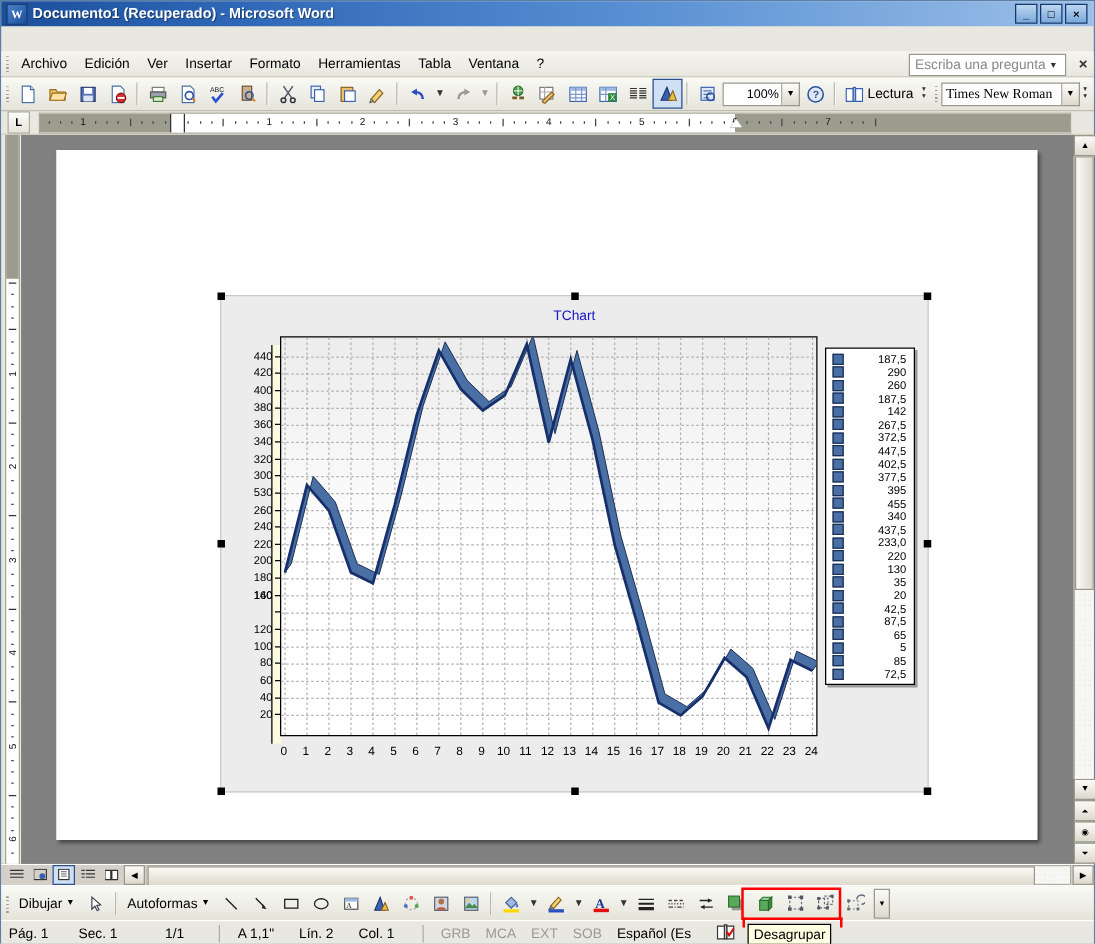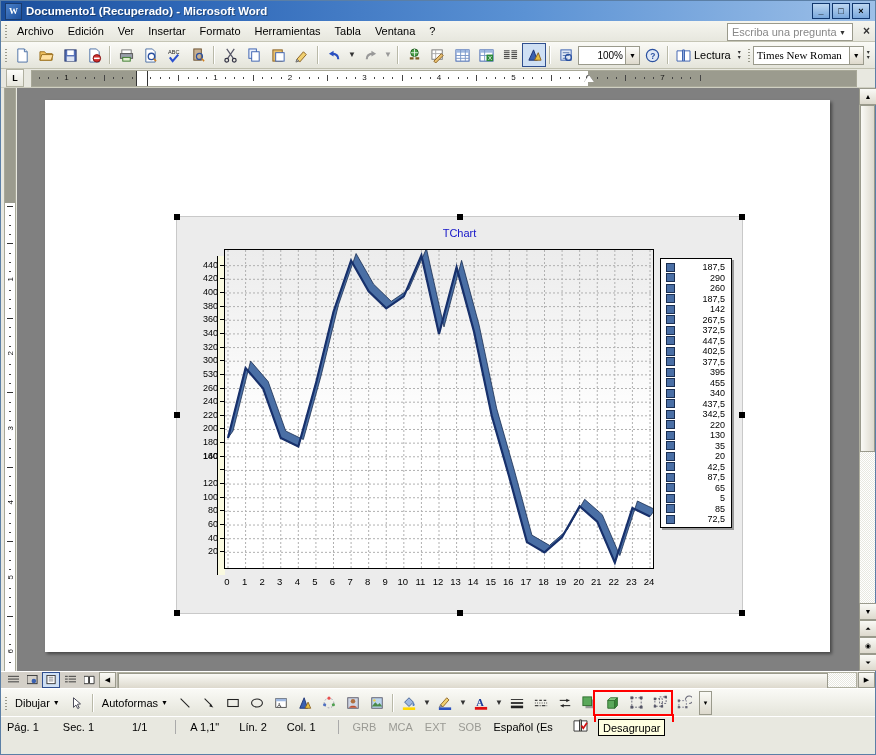--- a/index.html
+++ b/index.html
@@ -23,21 +23,21 @@
   .title-text{flex:1;white-space:nowrap;text-shadow:1px 1px 0 rgba(0,0,0,.35);}
   .winbtns{display:flex;gap:2px;padding-right:3px;}
   .winbtn{width:16px;height:14px;border:1px solid #12386e;
     background:linear-gradient(to bottom,#bcd6f0,#7aa8dc);
     display:flex;align-items:center;justify-content:center;font-size:9px;
     font-family:"Liberation Sans",sans-serif;color:#000;font-weight:bold;line-height:1;}
 
   
   .menubar{height:20px;display:flex;align-items:center;
     background:linear-gradient(to bottom,#f5f5ef,#e7e7de);
-    border-bottom:1px solid #c5c5b5;position:relative;}
+    border-bottom:1px solid #c5c5b5;position:relative;margin-top:20px;}
   .gripper{width:7px;height:16px;margin-left:2px;
     background-image:repeating-linear-gradient(to bottom,#9a9a8c 0 1px,transparent 1px 3px);
     background-size:2px 100%;background-repeat:no-repeat;background-position:2px 2px;}
   .menu-item{padding:2px 7px;color:#000;font-size:11px;white-space:nowrap;}
   .ask-box{position:absolute;right:22px;top:2px;width:124px;height:16px;
     background:#fff;border:1px solid #9a9a8c;display:flex;align-items:center;}
   .ask-box span{color:#888;padding-left:4px;font-size:11px;}
   .ask-arrow{width:12px;height:100%;display:flex;align-items:center;justify-content:center;
     font-size:7px;color:#333;}
   .menu-close{position:absolute;right:5px;top:3px;font-size:12px;color:#333;font-weight:bold;}
@@ -682,21 +682,21 @@
               <div class="lrow">
                 <div class="lsw"></div>
                 <div class="lval">340</div>
               </div>
               <div class="lrow">
                 <div class="lsw"></div>
                 <div class="lval">437,5</div>
               </div>
               <div class="lrow">
                 <div class="lsw"></div>
-                <div class="lval">342,5</div>
+                <div class="lval">233,0</div>
               </div>
               <div class="lrow">
                 <div class="lsw"></div>
                 <div class="lval">220</div>
               </div>
               <div class="lrow">
                 <div class="lsw"></div>
                 <div class="lval">130</div>
               </div>
               <div class="lrow">

